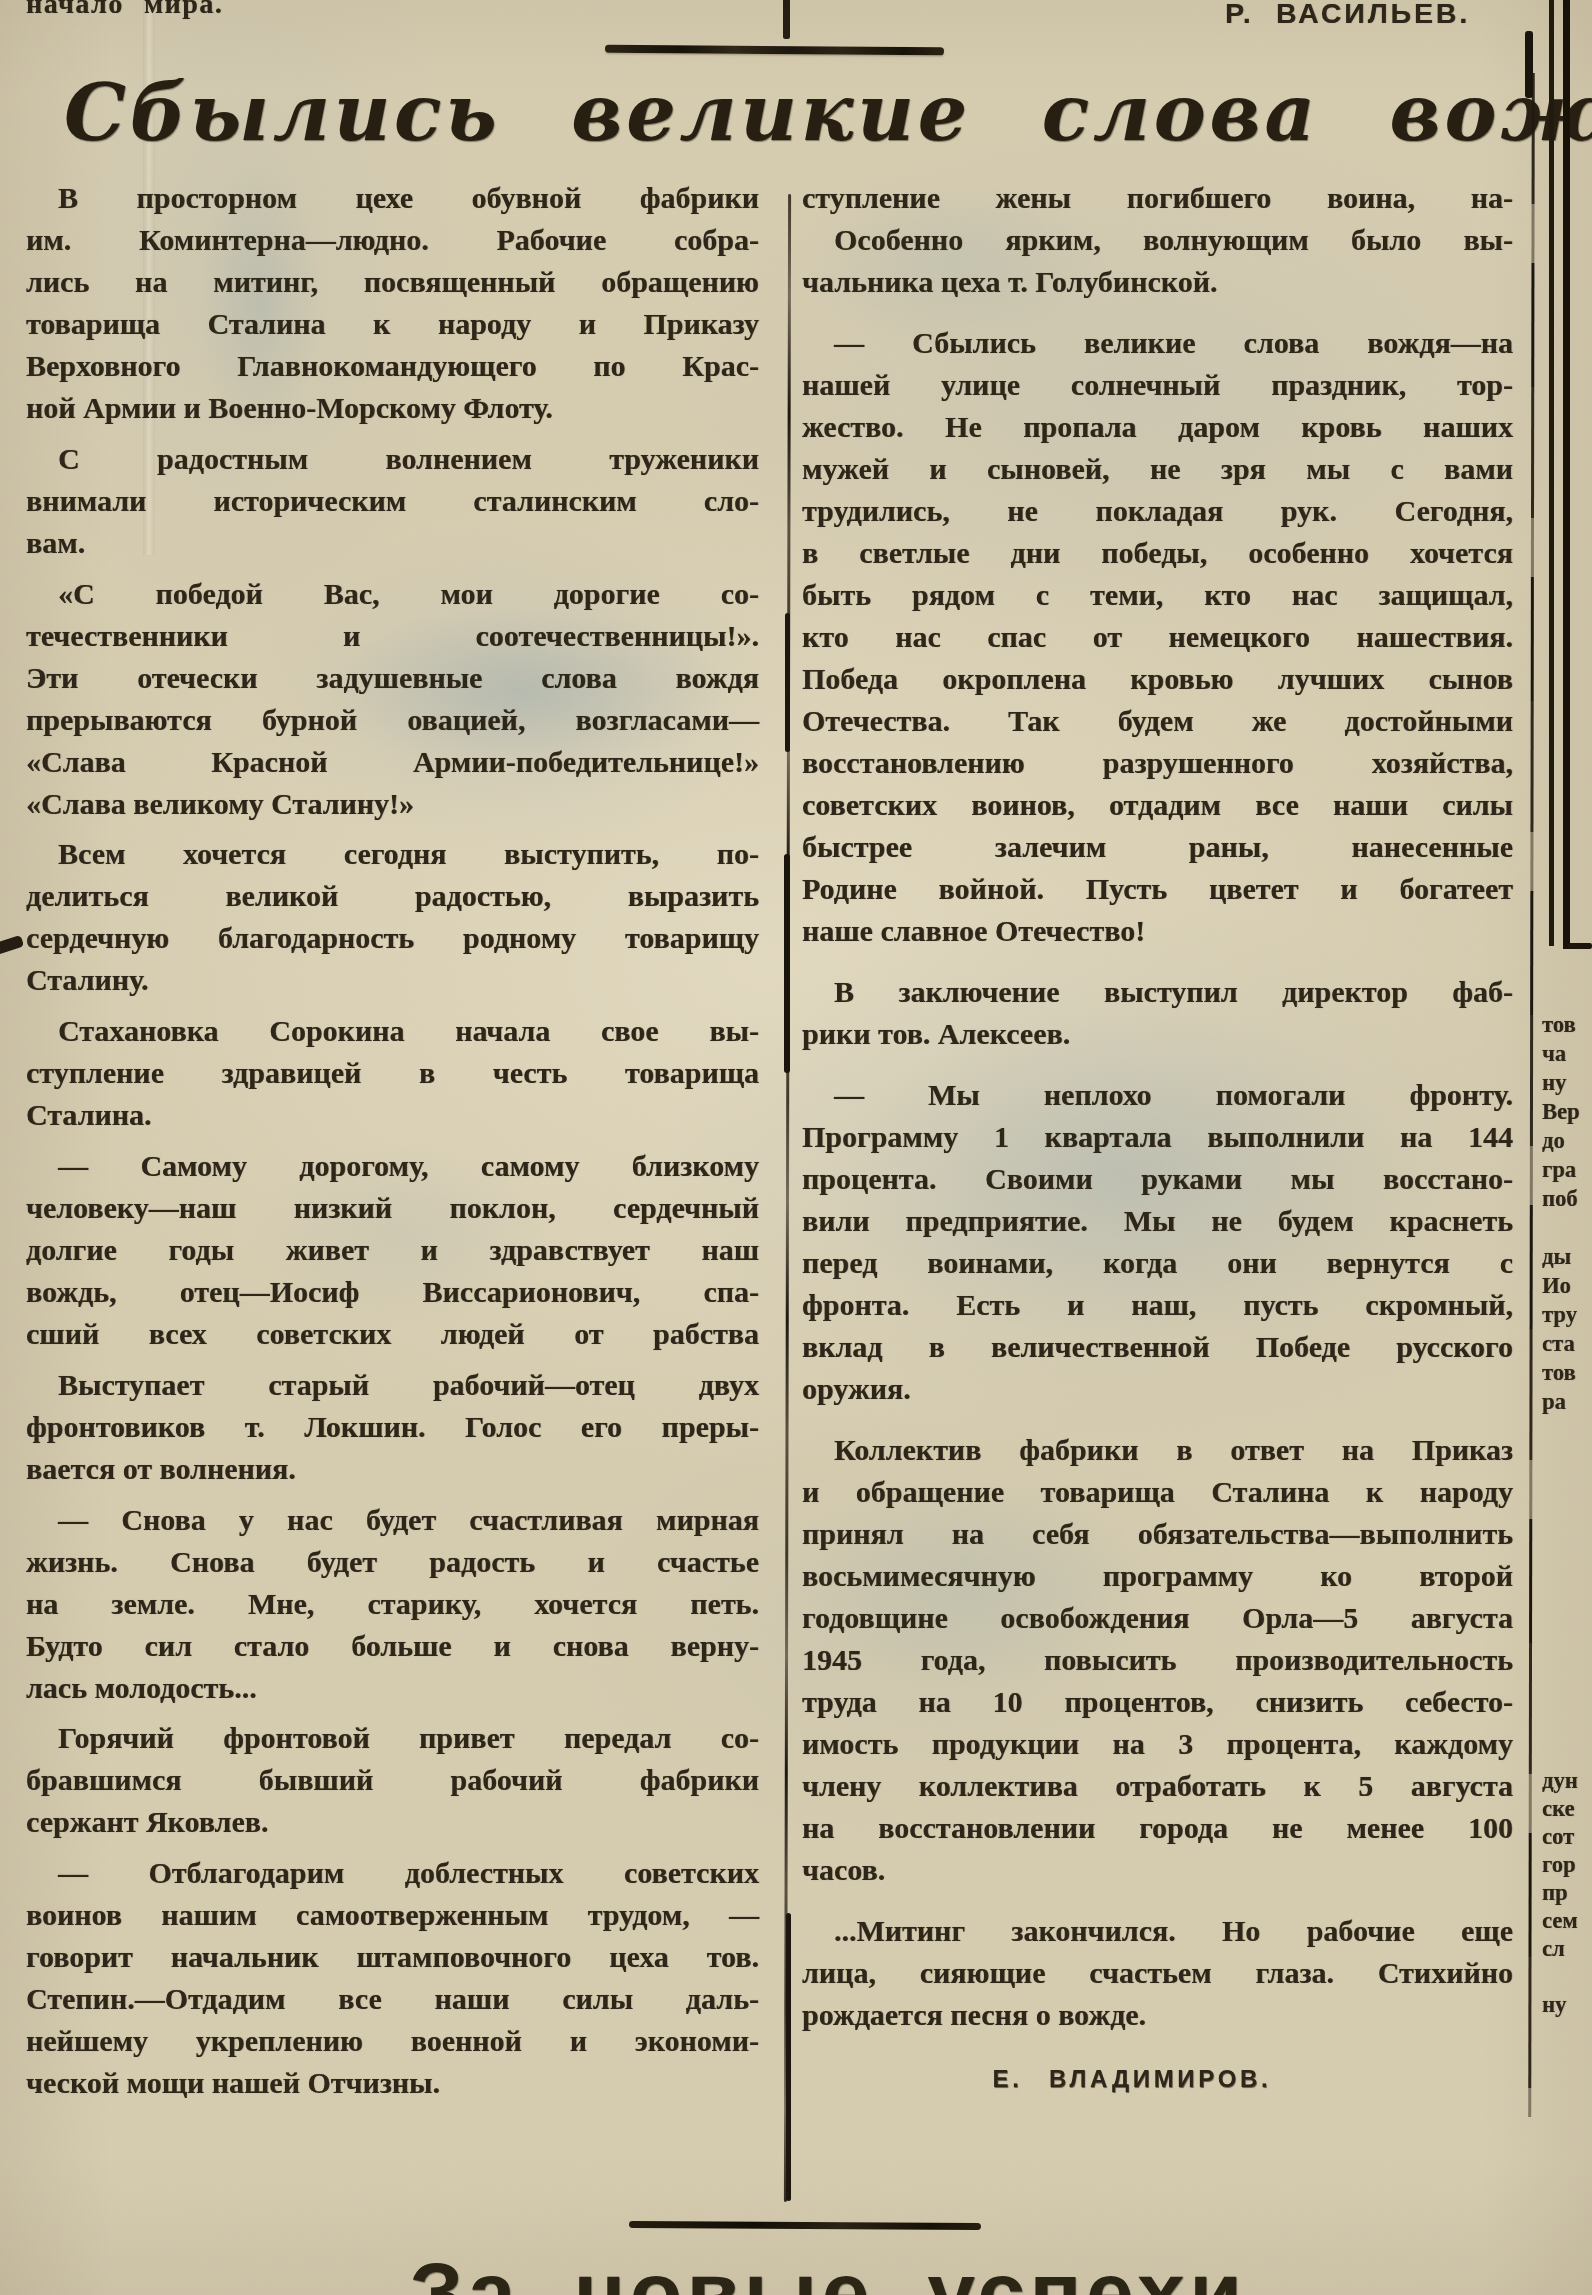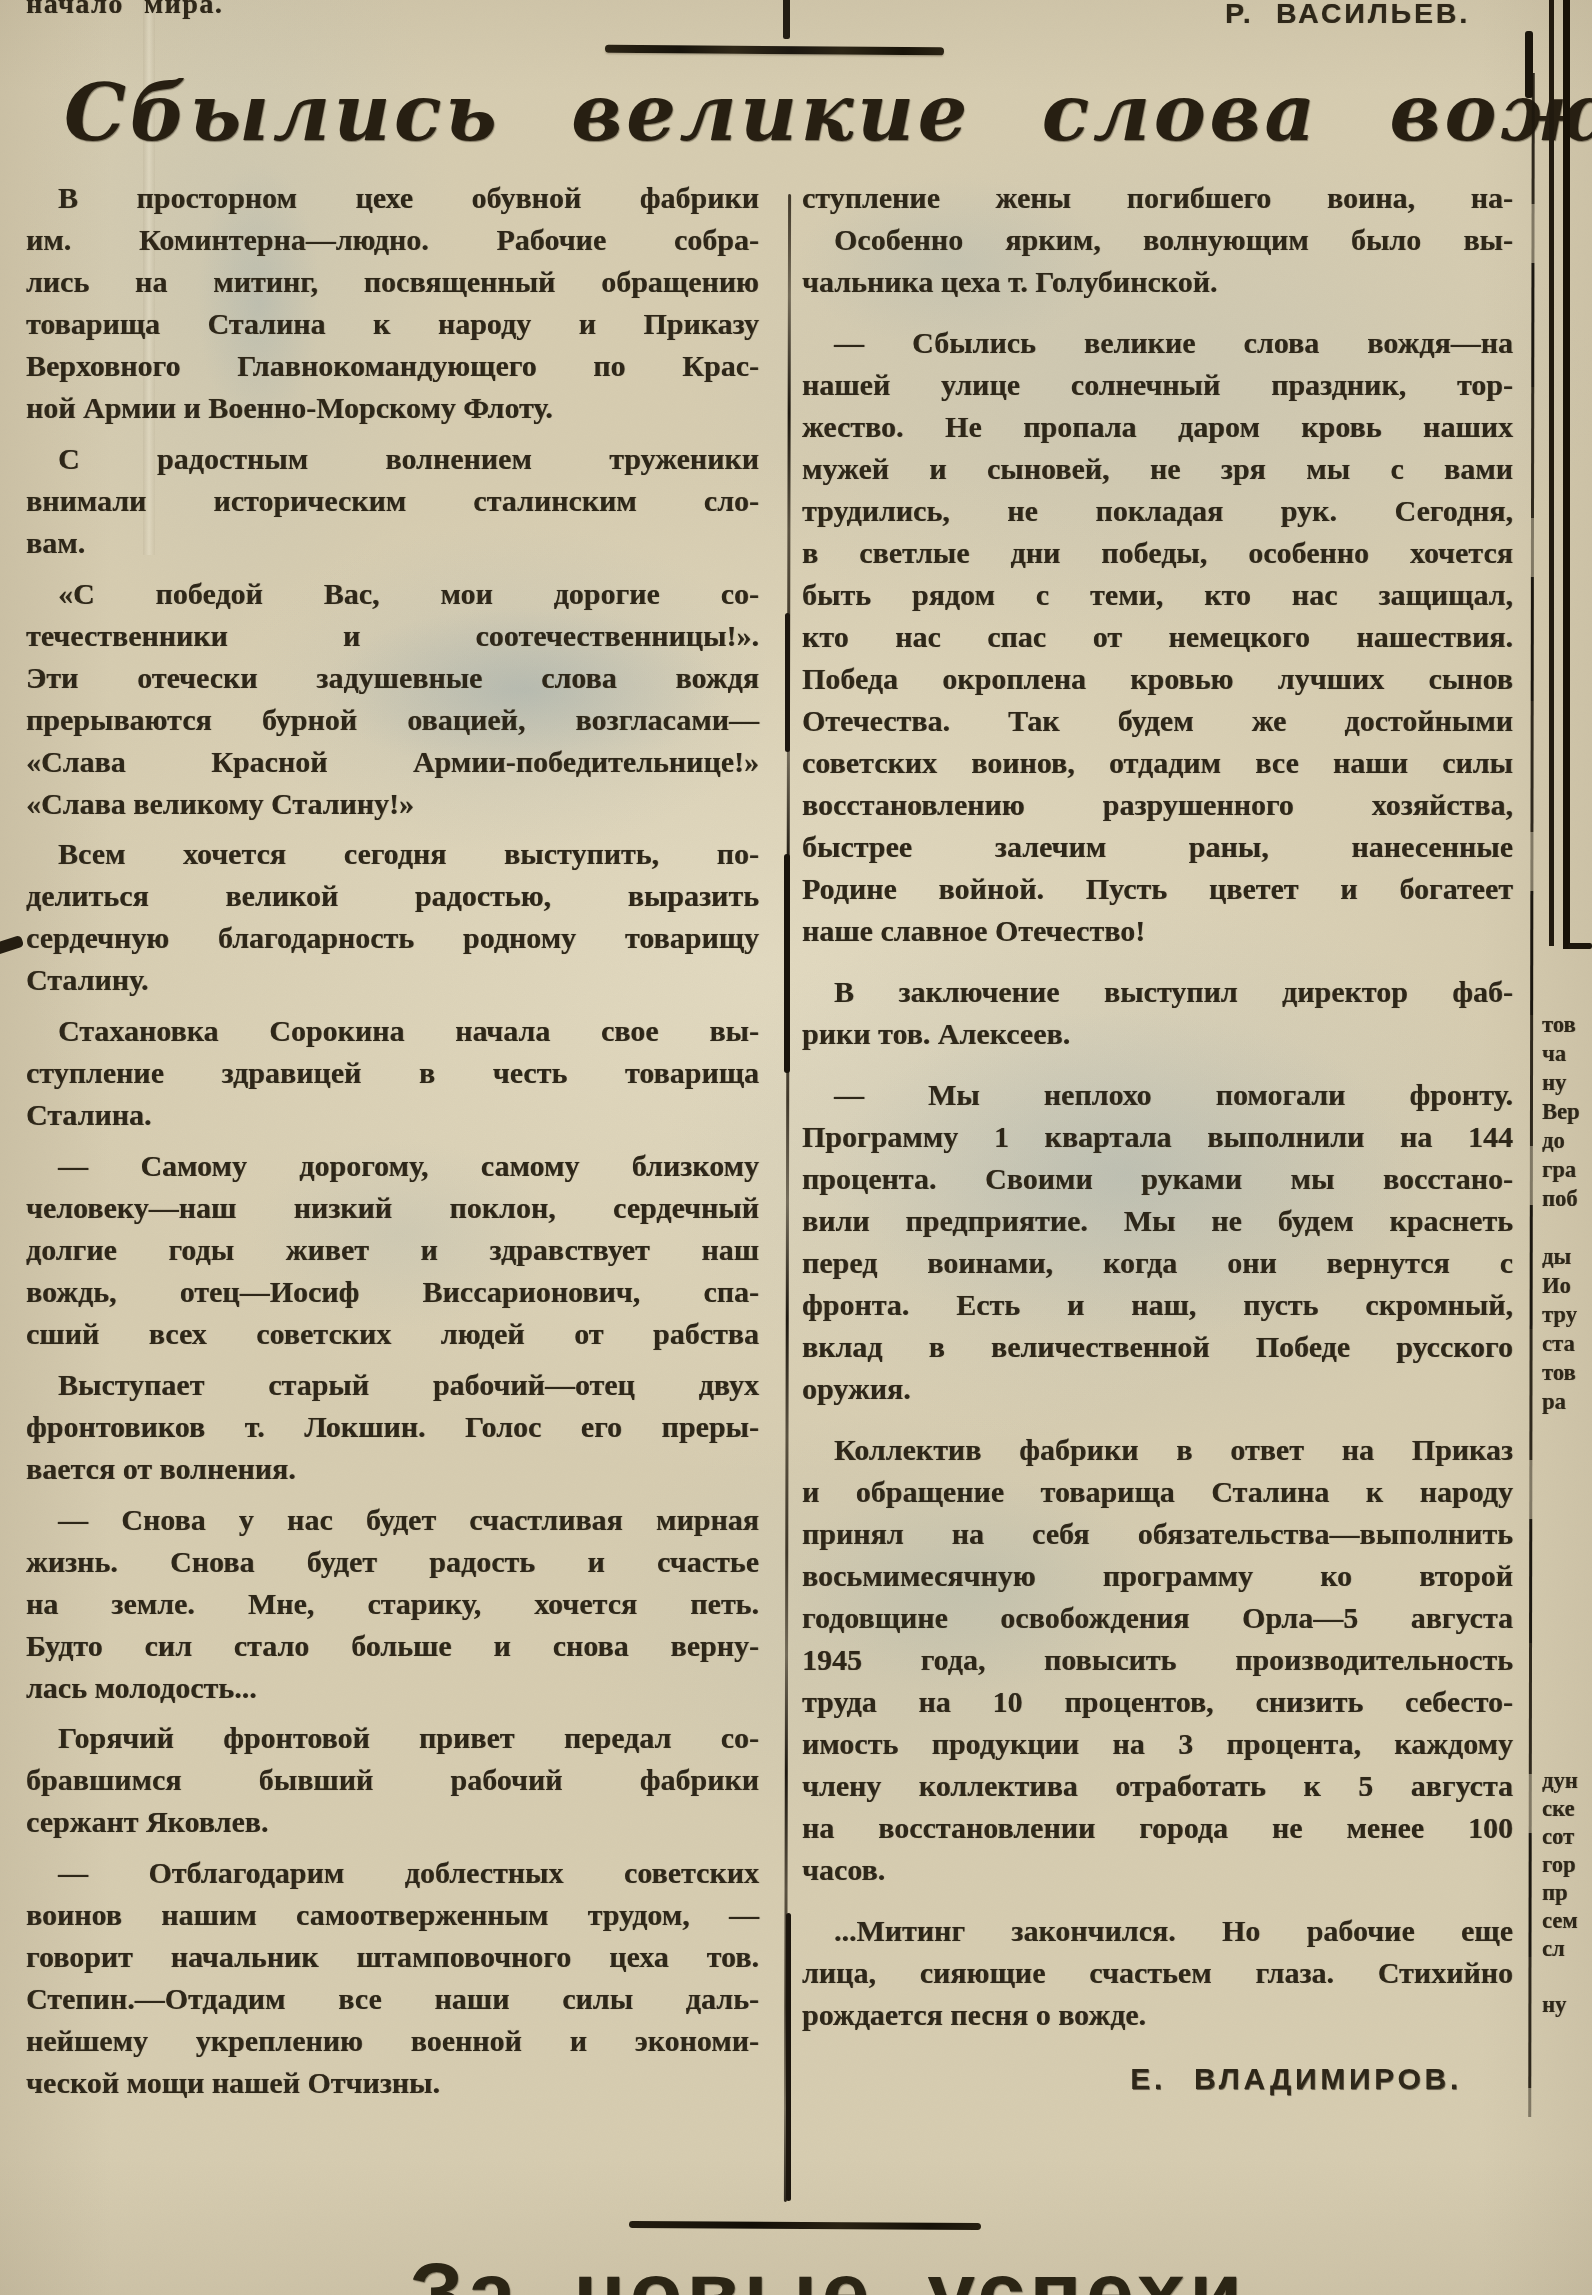--- a/index.html
+++ b/index.html
@@ -64,23 +64,23 @@
     white-space:normal;
   }
   .col-left .ln{line-height:42px;}
   .col-right .ln{line-height:42px;}
   .ln.first{padding-left:32px;}
   .ln.last{text-align:right;text-align-last:left;}
   .col-left .para + .para{margin-top:8.8px;}
   .col-right .para + .para{margin-top:19px;}
   .signature{
     margin-top:22px;padding-right:51px;
-    text-align:right;
+    text-align:center;
     font-family:"Liberation Sans", sans-serif;
-    font-size:30px;font-weight:bold;letter-spacing:3.7px;word-spacing:16px;
+    font-size:24px;font-weight:bold;letter-spacing:3.7px;word-spacing:16px;
     text-shadow:0.6px 0.6px 0.7px rgba(30,24,14,.6);
     line-height:42px;
   }
   
   .divider-main{
     position:absolute;left:786px;top:194px;width:2.9px;height:2008px;
     background:repeating-linear-gradient(180deg,
       rgba(38,30,18,.85) 0px, rgba(38,30,18,.55) 102px, rgba(20,15,8,.95) 219px,
       rgba(38,30,18,.7) 336px, rgba(38,30,18,.85) 453px);
     border-radius:1.5px;transform:rotate(0.12deg);
@@ -244,22 +244,22 @@
         <div class="ln first">— Сбылись великие слова вождя—на</div>
         <div class="ln">нашей улице солнечный праздник, тор-</div>
         <div class="ln">жество. Не пропала даром кровь наших</div>
         <div class="ln">мужей и сыновей, не зря мы с вами</div>
         <div class="ln">трудились, не покладая рук. Сегодня,</div>
         <div class="ln">в светлые дни победы, особенно хочется</div>
         <div class="ln">быть рядом с теми, кто нас защищал,</div>
         <div class="ln">кто нас спас от немецкого нашествия.</div>
         <div class="ln">Победа окроплена кровью лучших сынов</div>
         <div class="ln">Отечества. Так будем же достойными</div>
+        <div class="ln">восстановлению разрушенного хозяйства,</div>
         <div class="ln">советских воинов, отдадим все наши силы</div>
-        <div class="ln">восстановлению разрушенного хозяйства,</div>
         <div class="ln">быстрее залечим раны, нанесенные</div>
         <div class="ln">Родине войной. Пусть цветет и богатеет</div>
         <div class="ln last">наше славное Отечество!</div>
       </div>
       <div class="para">
         <div class="ln first">В заключение выступил директор фаб-</div>
         <div class="ln last">рики тов. Алексеев.</div>
       </div>
       <div class="para">
         <div class="ln first">— Мы неплохо помогали фронту.</div>

